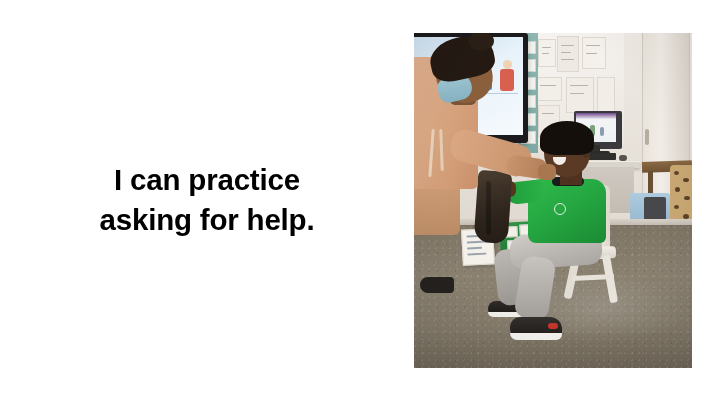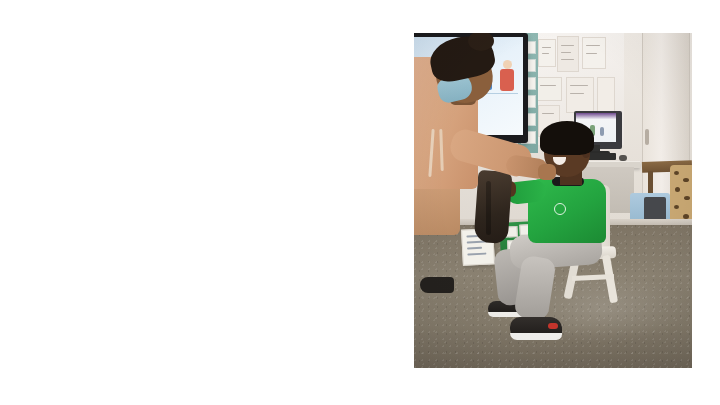--- a/index.html
+++ b/index.html
@@ -213,20 +213,24 @@
 
   
   .grain{left:0;top:0;width:278px;height:335px;pointer-events:none;
         background:radial-gradient(ellipse at 50% 45%, rgba(255,255,255,0) 55%, rgba(0,0,0,.08) 100%);}
 </style>
 </head>
 <body>
 
 <div class="slide">
 
+  <div class="caption">
+    <span class="line">I can practice</span>
+    <span class="line">asking for help.</span>
+  </div>
 
   <div class="photo">
 
     <div class="wall"></div>
     <div class="wall-right"></div>
     <div class="door"></div>
     <div class="door-handle"></div>
 
     <div class="whiteboard"></div>
     <div class="wb-note n1"></div>

